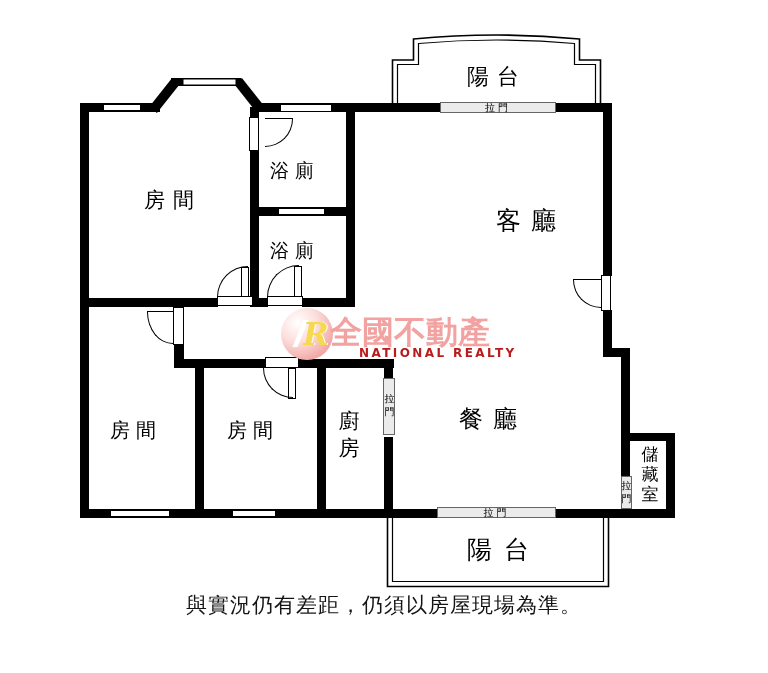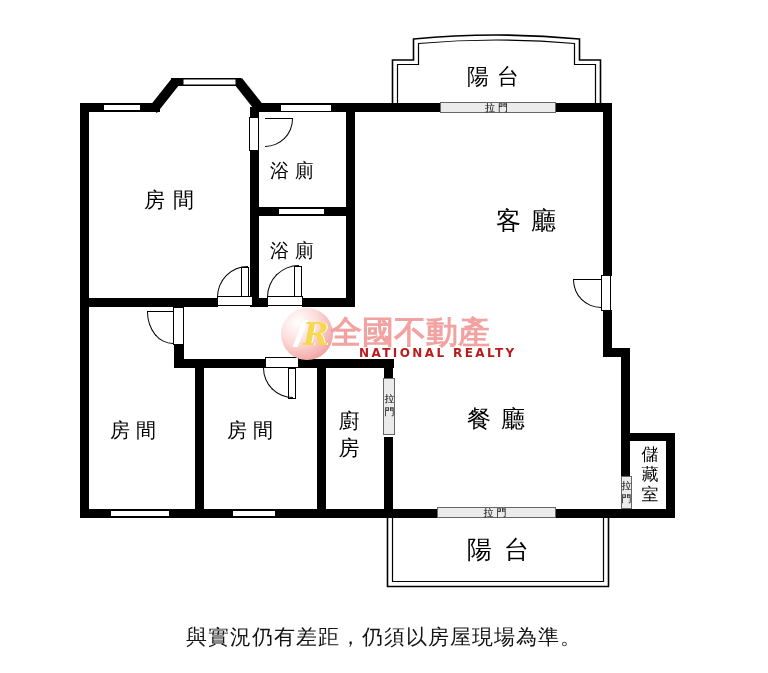--- a/index.html
+++ b/index.html
@@ -123,32 +123,32 @@
   <div class="slide" style="left:383px;top:378px;width:12px;height:57px;"></div>
   <div class="slide-label-v" style="left:384px;top:392px;">拉門</div>
 
   <div class="slide" style="left:621px;top:476px;width:11px;height:33px;"></div>
   <div class="slide-label-v" style="left:621px;top:479px;">拉門</div>
 
   <div class="room-label" style="left:138px;top:186px;width:70px;font-size:21px;letter-spacing:8px;">房間</div>
   <div class="room-label" style="left:260px;top:158px;width:70px;font-size:19px;letter-spacing:6px;">浴廁</div>
   <div class="room-label" style="left:260px;top:238px;width:70px;font-size:19px;letter-spacing:6px;">浴廁</div>
   <div class="room-label" style="left:450px;top:204px;width:72px;font-size:25px;letter-spacing:10px;margin-left:45px;">客廳</div>
-  <div class="room-label" style="left:458px;top:403px;width:70px;font-size:24px;letter-spacing:10px;margin-left:8px;">餐廳</div>
+  <div class="room-label" style="left:458px;top:403px;width:70px;font-size:24px;letter-spacing:10px;">餐廳</div>
   <div class="room-label" style="left:101px;top:417px;width:70px;font-size:20px;letter-spacing:6px;">房間</div>
   <div class="room-label" style="left:218px;top:417px;width:70px;font-size:20px;letter-spacing:6px;">房間</div>
   <div class="room-label-v" style="left:337px;top:408px;width:24px;font-size:21px;line-height:27px;">廚房</div>
   <div class="room-label-v" style="left:640px;top:444px;width:20px;font-size:17px;line-height:20px;">儲藏室</div>
   <div class="room-label" style="left:462px;top:62px;width:70px;font-size:22px;letter-spacing:8px;">陽台</div>
   <div class="room-label" style="left:466px;top:533px;width:76px;font-size:25px;letter-spacing:12px;">陽台</div>
 
   <div class="logo">
     <div class="logo-circle">
       <div class="logo-slash"></div>
       <div class="logo-r">R</div>
     </div>
     <div class="logo-brand">全國不動產</div>
     <div class="logo-sub">NATIONAL REALTY</div>
   </div>
 
-  <div class="disclaimer" style="top:591px;margin-top:32px;">與實況仍有差距，仍須以房屋現場為準。</div>
+  <div class="disclaimer" style="top:591px;">與實況仍有差距，仍須以房屋現場為準。</div>
 
 </div>
 
 </body></html>

